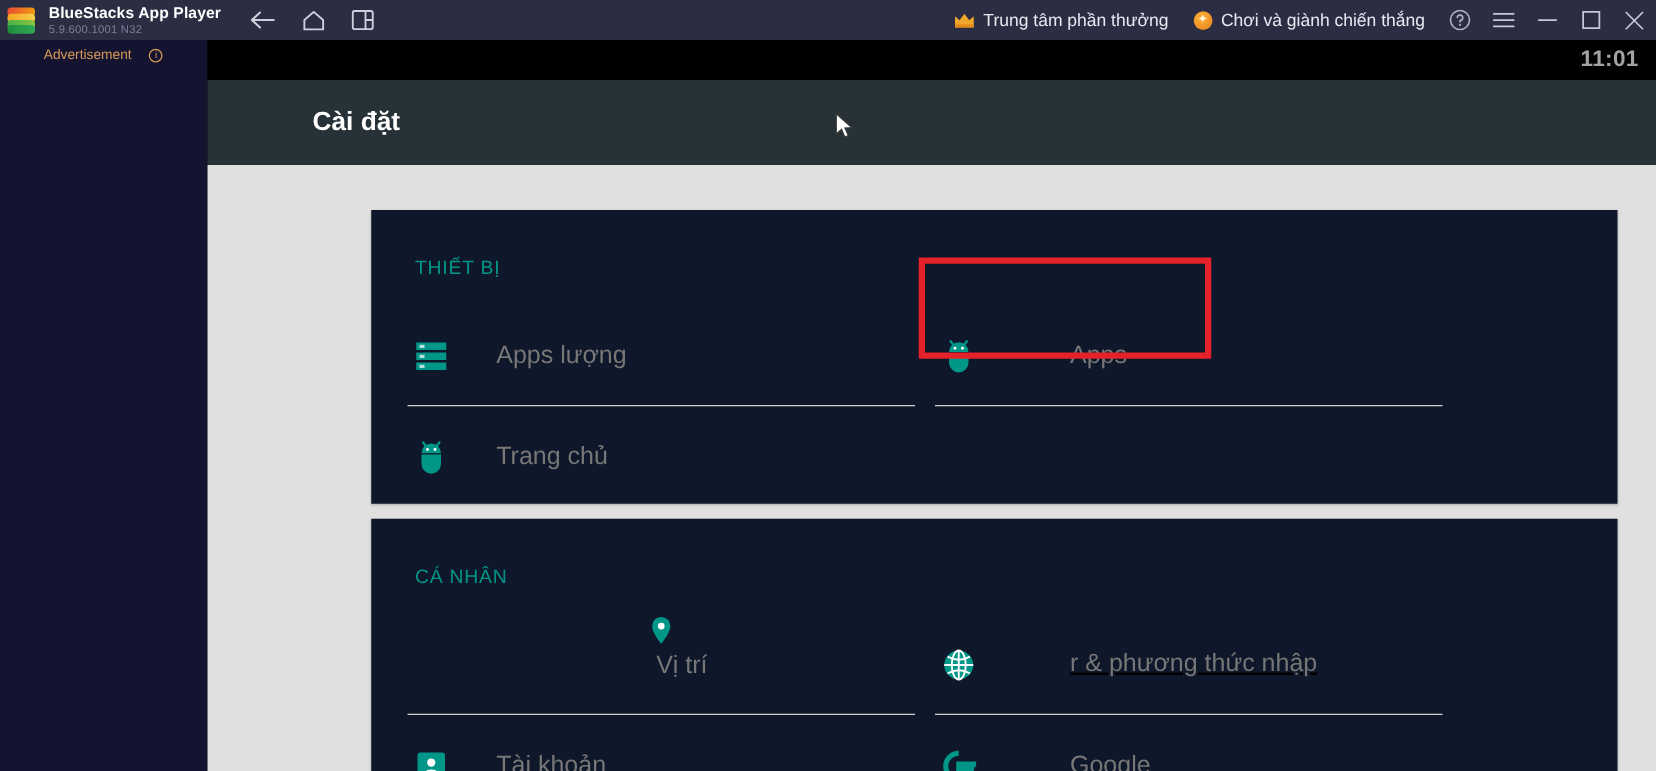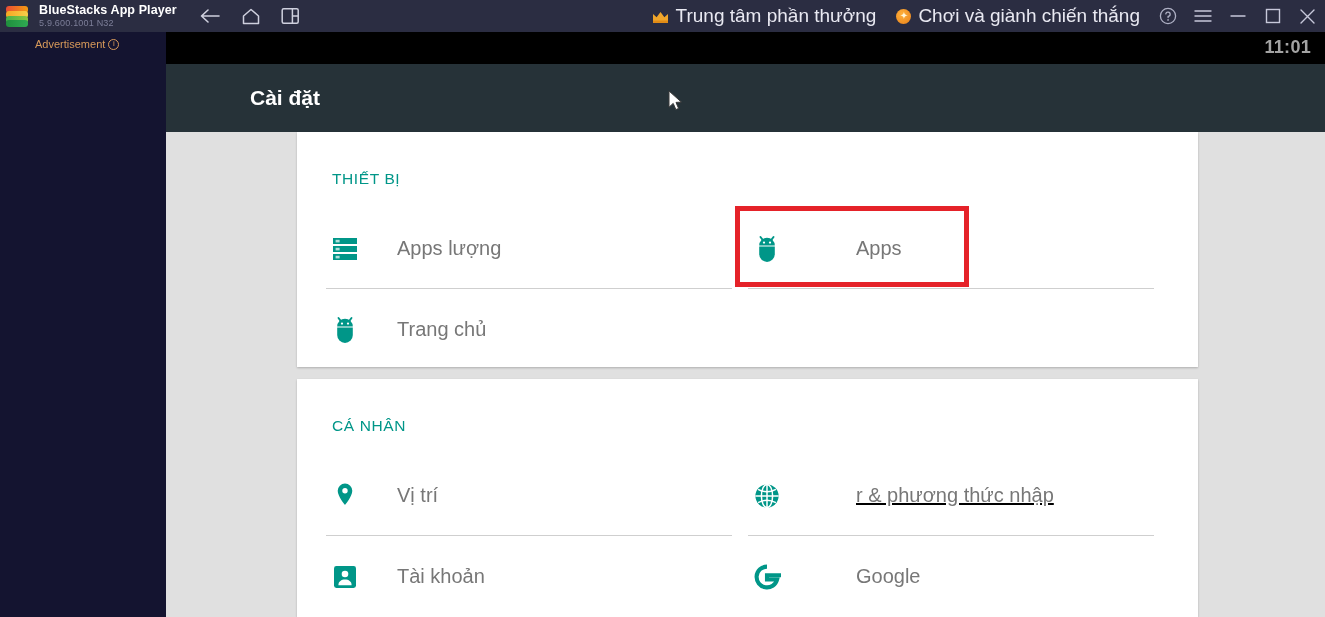--- a/index.html
+++ b/index.html
@@ -26,37 +26,37 @@
 
   .bs-title-wrap { margin-left: 10px; line-height: 1; }
   .bs-title { color: #ffffff; font-size: 12.5px; font-weight: bold; letter-spacing: .1px; }
   .bs-version { color: #7d7f99; font-size: 9px; margin-top: 3px; letter-spacing: .2px; }
 
   .nav-icons { display: flex; align-items: center; margin-left: 22px; gap: 20px; }
   .nav-icons svg { display: block; }
 
   .tb-right { position: absolute; right: 0; top: 0; height: 32px; display: flex; align-items: center; }
   .promo { display: flex; align-items: center; gap: 7px; padding: 0 10px; height: 32px; }
-  .promo-label { color: #e9e9f2; font-size: 19px; white-space: nowrap; }
+  .promo-label { color: #e9e9f2; font-size: 14px; white-space: nowrap; }
   .crown { width: 17px; height: 13px; position: relative; flex: 0 0 auto; }
   .orb { width: 15px; height: 15px; border-radius: 50%; background: radial-gradient(circle at 40% 35%, #ffb03a, #e8801a);
          display: flex; align-items: center; justify-content: center; flex: 0 0 auto; }
   .orb i { font-style: normal; color: #fff6d9; font-size: 10px; line-height: 1; }
 
   .win-btns { display: flex; align-items: center; }
   .win-btn { width: 35px; height: 32px; display: flex; align-items: center; justify-content: center; }
 
   
   .adpanel {
     position: absolute; left: 0; top: 32px; width: 166px; height: 585px;
     background: #141430;
   }
   .ad-label {
     position: absolute; left: 35px; top: 6px;
-    color: #d89a5a; font-size: 11px; display: flex; align-items: center; gap: 3px;
+    color: #d89a5a; font-size: 11px; display: flex; align-items: center; gap: 14px;
   }
   .info-ring { width: 11px; height: 11px; border: 1px solid #d89a5a; border-radius: 50%;
                display: inline-flex; align-items: center; justify-content: center;
                font-size: 8px; color: #d89a5a; line-height: 1; }
 
   
   .statusbar {
     position: absolute; left: 166px; top: 32px; width: 1159px; height: 32px;
     background: #000000;
   }
@@ -68,23 +68,24 @@
     background: #263238;
   }
   .actionbar-title { position: absolute; left: 84px; top: 22px; color: #ffffff; font-size: 21px; font-weight: bold; }
 
   
   .content {
     position: absolute; left: 166px; top: 132px; width: 1159px; height: 485px;
     background: #e0e0e0;
   }
   .card {
-    position: absolute; left: 131px; width: 901px;
-    background: #ffffff;
+    position: absolute; left: 131px; width: 997px;
+    background: #0f172a;
     box-shadow: 0 1px 2px rgba(0,0,0,.22);
+    margin-top: 36px;
   }
   .card-a { top: 0px;  height: 235px; }
   .card-b { top: 247px; height: 238px; }
 
   .sec-title {
     position: absolute; left: 35px; color: #009688;
     font-size: 15.5px; letter-spacing: .6px;
   }
   .card-a .sec-title { top: 38px; }
   .card-b .sec-title { top: 38px; }
@@ -254,21 +255,21 @@
             <path d="M5.2 12.6 h15.6 v7.5 a7.8 7.8 0 0 1 -15.6 0 Z" fill="#009688"></path>
           </svg>
         </span>
         <span class="lbl">Trang chủ</span>
       </div>
     </div>
 
     <div class="card card-b">
       <div class="sec-title">CÁ NHÂN</div>
 
-      <div class="row col-l" style="top:76px;">
+      <div class="row col-l" style="top:76px;flex-direction:column;">
         <span class="ico">
           <svg width="24" height="30" viewBox="0 0 24 30">
             <path d="M12 2.5 a7.3 7.3 0 0 0 -7.3 7.3 c0 5.6 7.3 14.2 7.3 14.2 s7.3 -8.6 7.3 -14.2 A7.3 7.3 0 0 0 12 2.5 Z" fill="#009688"></path>
             <circle cx="12" cy="9.8" r="2.7" fill="#ffffff"></circle>
           </svg>
         </span>
         <span class="lbl">Vị trí</span>
       </div>
 
       <div class="row col-r" style="top:76px;text-decoration:underline;">

